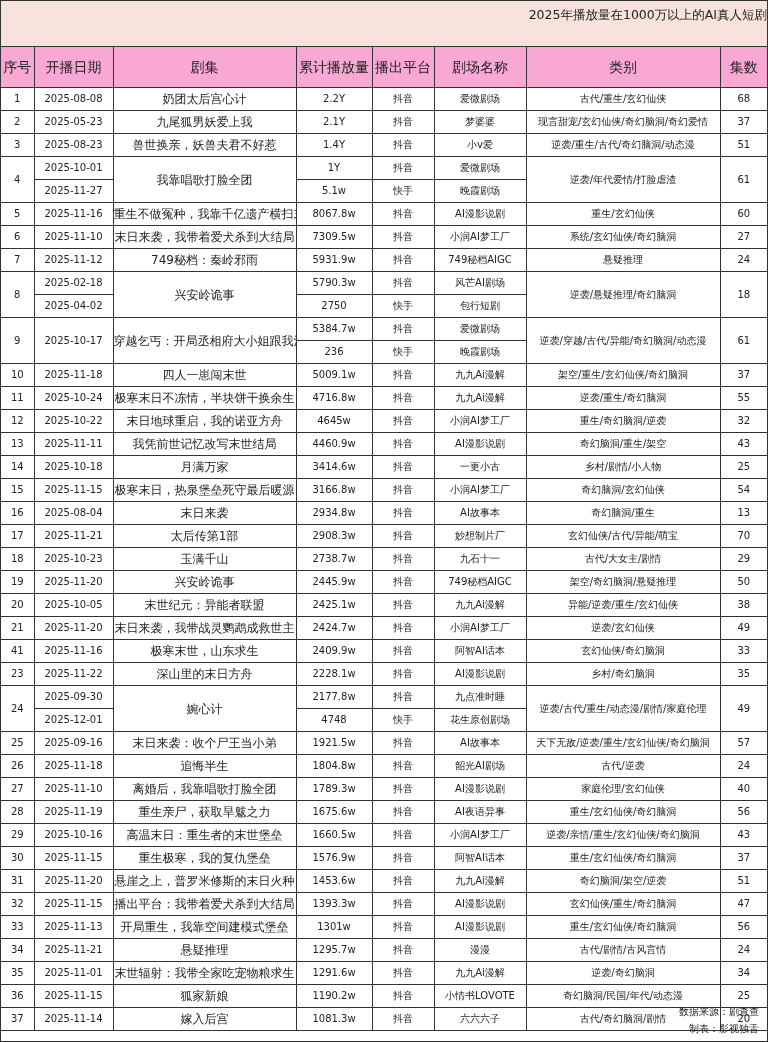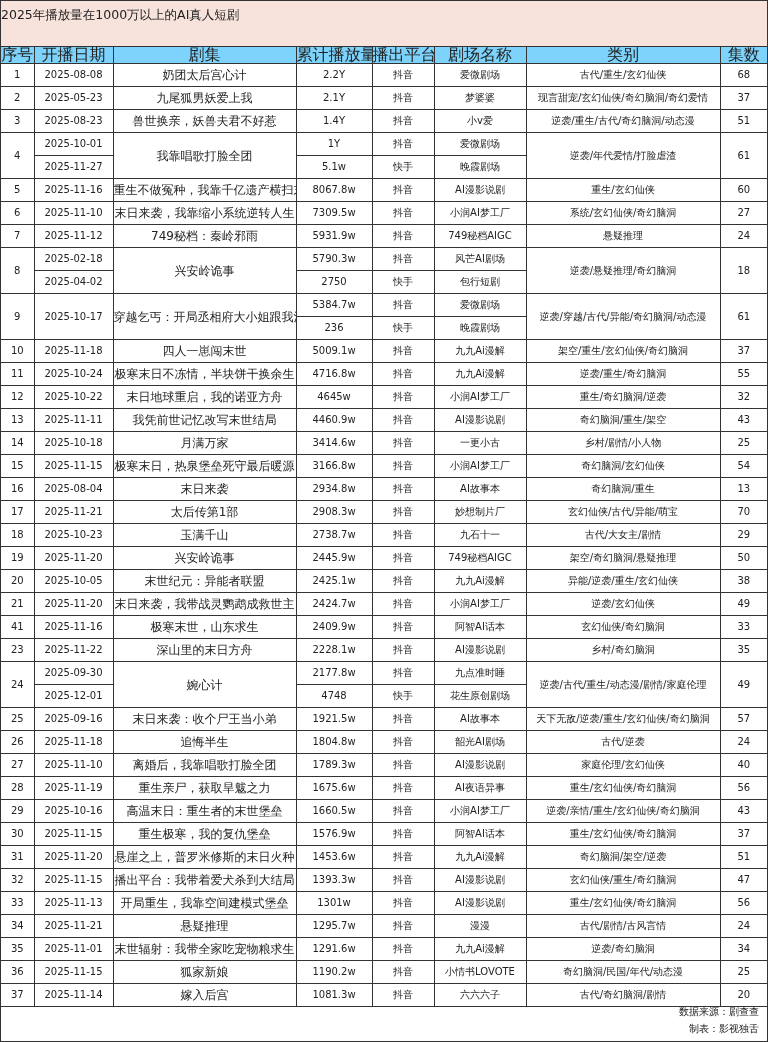--- a/index.html
+++ b/index.html
@@ -1,23 +1,23 @@
 <!DOCTYPE html>
 <html><head>
 <meta charset="utf-8">
 <style>
   html, body { margin: 0; padding: 0; background: #ffffff; }
   body { width: 768px; height: 1042px; overflow: hidden; font-family: "DejaVu Sans", "Liberation Sans", sans-serif; color: #222; }
   .sheet { position: absolute; left: 0; top: 0; width: 766px; height: 1040px; border: 1px solid #333; background: #fff; }
-  .title-band { height: 45px; background: #f7e3dc; border-bottom: 1px solid #333; text-align: left; }
+  .title-band { height: 45px; background: #f7e3dc; border-bottom: 1px solid #333; text-align: right; }
   .title-band .t1 { font-size: 12.5px; padding-top: 6px; line-height: 16px; }
   .title-band .t2 { font-size: 12.5px; line-height: 17px; }
   table { border-collapse: collapse; table-layout: fixed; width: 766px; }
   th, td { border: 1px solid #333; text-align: center; font-size: 10px; padding: 0; height: 22px; line-height: 12px; white-space: nowrap; overflow: hidden; }
-  th { background: #7dd3fc; font-weight: normal; font-size: 16px; height: 16px; }
+  th { background: #f9a8d4; font-weight: normal; font-size: 14px; height: 40px; }
   tr.first-row th { border-top: none; }
   td.name { font-size: 12px; }
   .footer { position: absolute; right: 8px; bottom: 4px; text-align: right; font-size: 10px; line-height: 17px; color: #222; }
   .col-idx { width: 33px; } .col-date { width: 79px; } .col-title { width: 183px; }
   .col-views { width: 76px; } .col-plat { width: 62px; } .col-theater { width: 92px; }
   .col-genre { width: 194px; } .col-eps { width: 47px; }
   table > tbody > tr > :first-child, table > thead > tr > :first-child { border-left: none; }
   table > tbody > tr > :last-child, table > thead > tr > :last-child { border-right: none; }
 </style>
 </head>
@@ -104,21 +104,21 @@
           <td class="name">重生不做冤种，我靠千亿遗产横扫末世</td>
           <td>8067.8w</td>
           <td>抖音</td>
           <td>AI漫影说剧</td>
           <td>重生/玄幻仙侠</td>
           <td>60</td>
         </tr>
         <tr>
           <td>6</td>
           <td>2025-11-10</td>
-          <td class="name">末日来袭，我靠缩小系统逆转人生</td>
+          <td class="name">末日来袭，我带着爱犬杀到大结局</td>
           <td>7309.5w</td>
           <td>抖音</td>
           <td>小润AI梦工厂</td>
           <td>系统/玄幻仙侠/奇幻脑洞</td>
           <td>27</td>
         </tr>
         <tr>
           <td>7</td>
           <td>2025-11-12</td>
           <td class="name">749秘档：秦岭邪雨</td>

